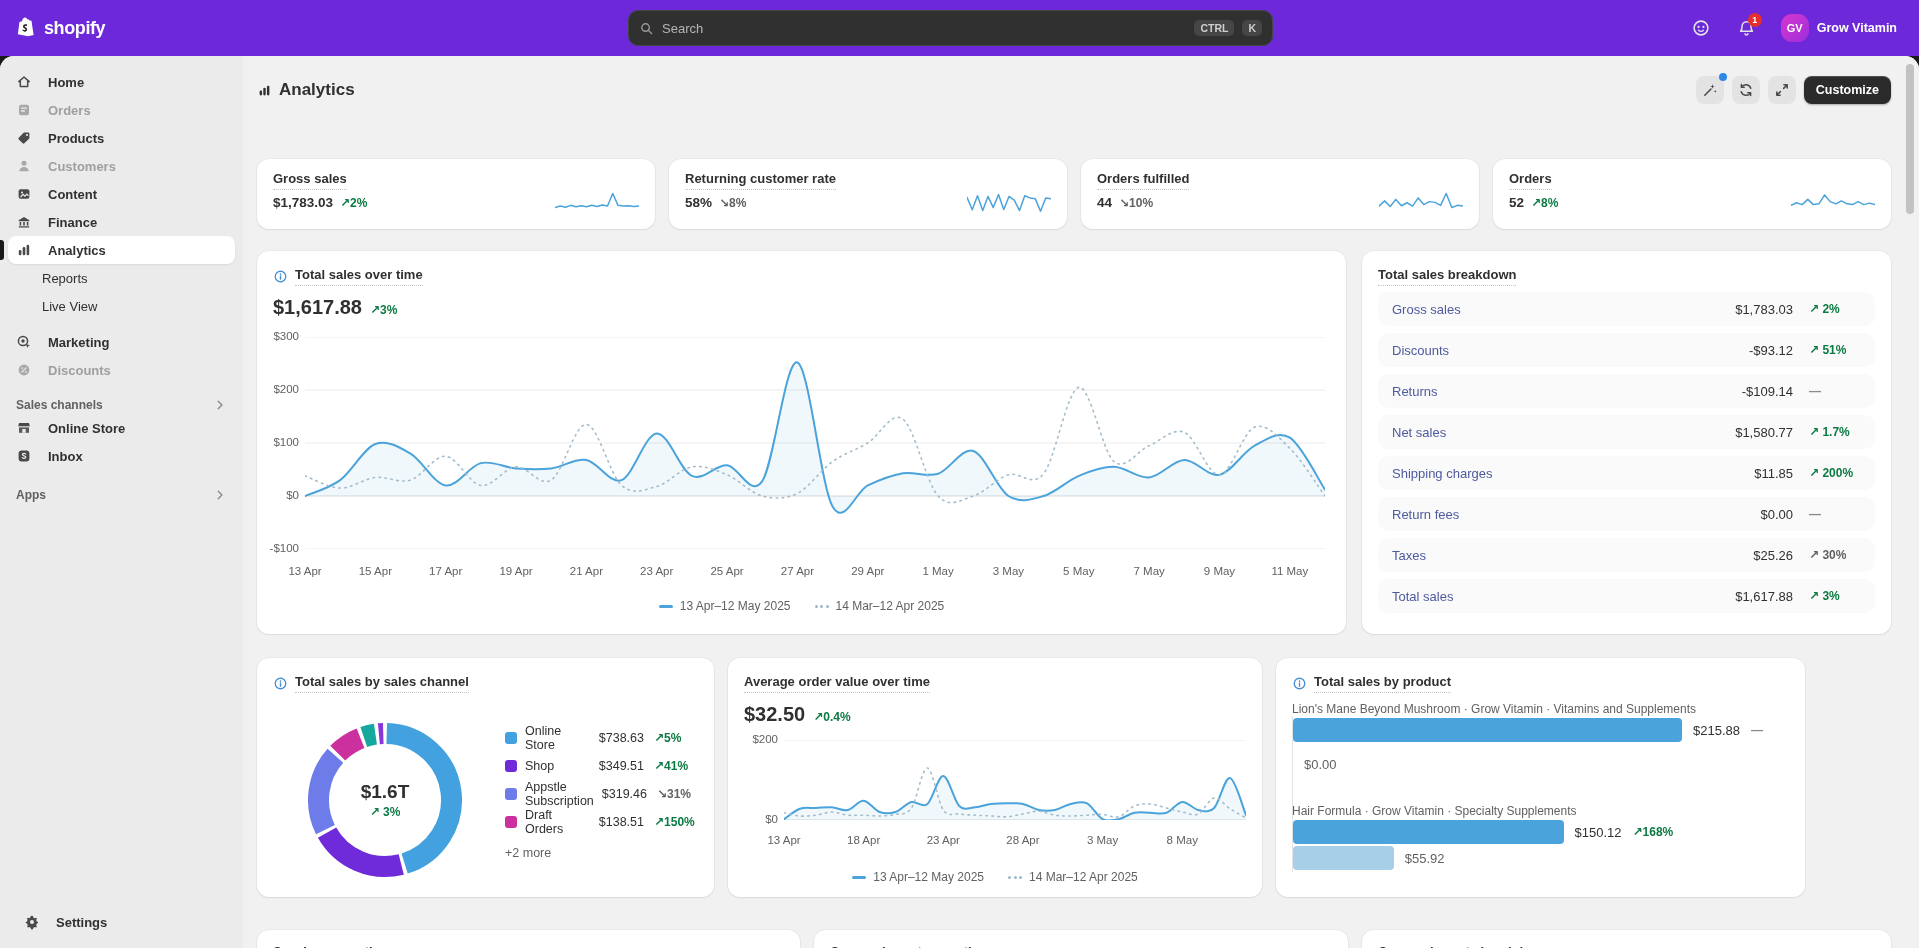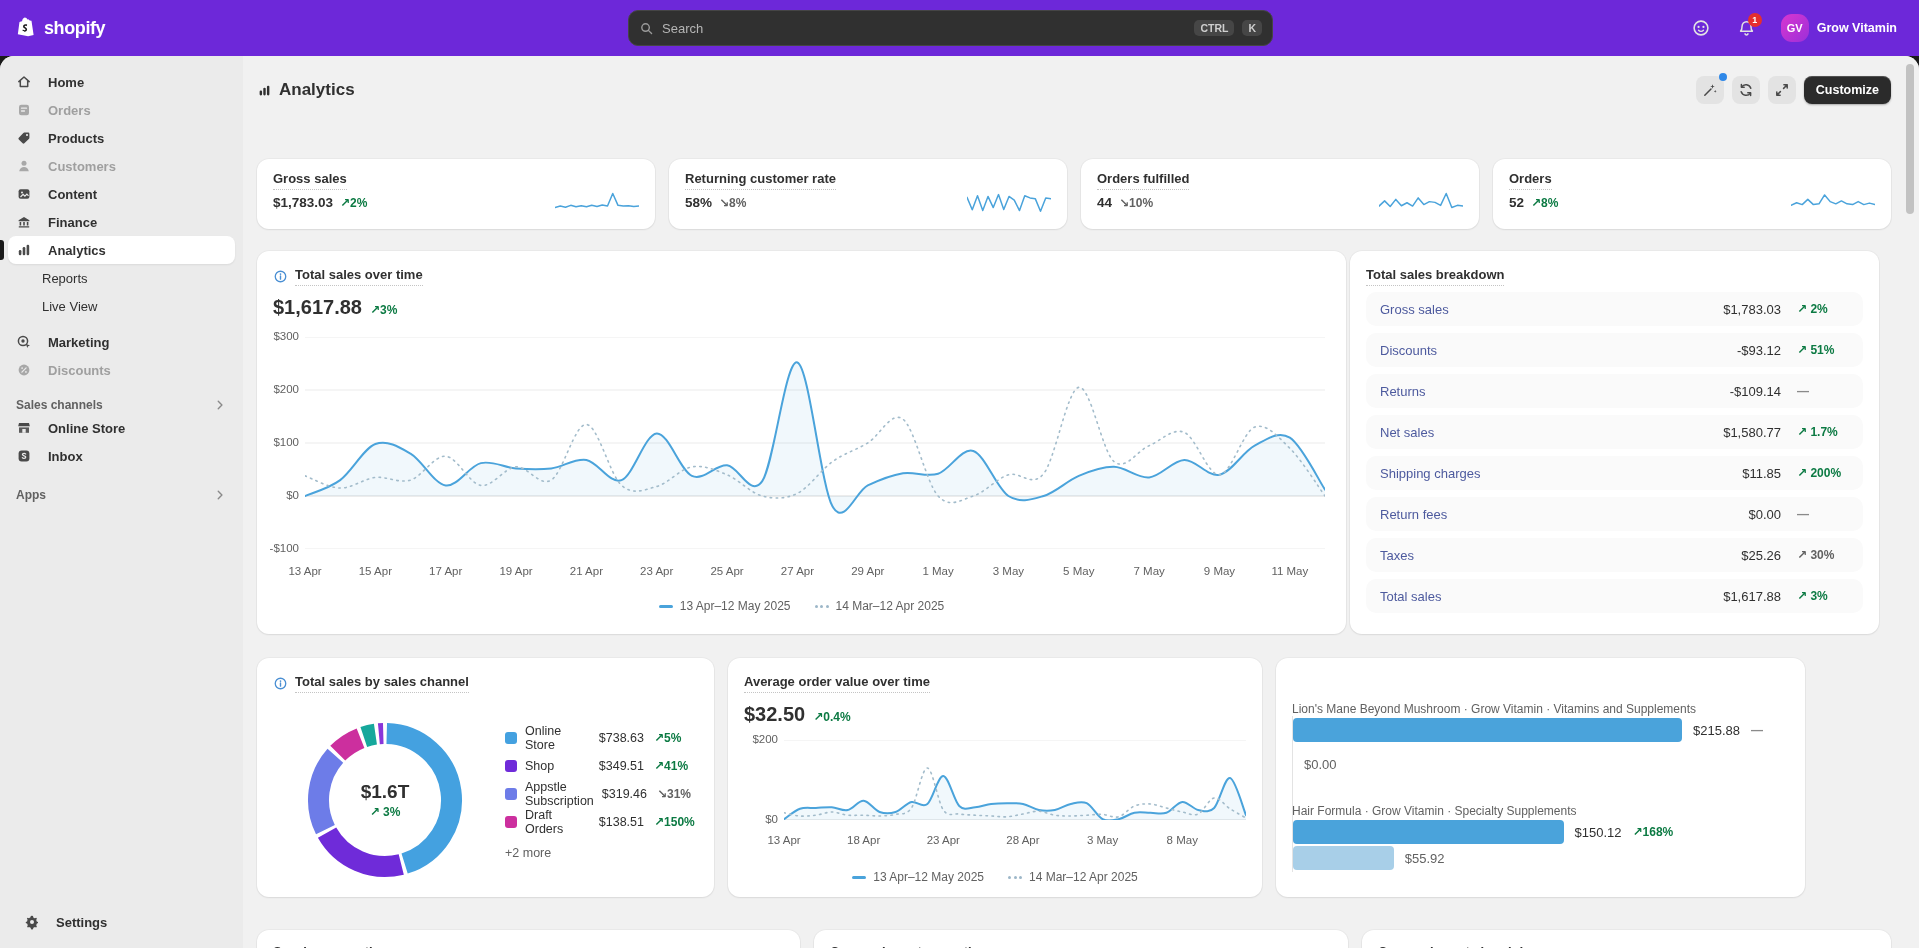--- a/index.html
+++ b/index.html
@@ -80,21 +80,21 @@
   .metrics-row { position:absolute; top:103px; left:14px; width:1634px; display:flex; gap:14px; }
   .metric-card { flex:1; height:70px; position:relative; padding:12px 16px; }
   .metric-row { display:flex; align-items:center; gap:7px; margin-top:9px; }
   .metric-value { font-size:13.5px; font-weight:700; }
   .change { font-size:12px; font-weight:650; }
   .change[data-tone="positive"] { color:#0c7a43; }
   .change[data-tone="neutral"] { color:#616161; }
   .change[data-tone="none"] { color:#8a8a8a; }
   .spark { position:absolute; right:16px; top:30px; }
 
-  .charts-row { position:absolute; top:195px; left:14px; width:1634px; display:flex; gap:4px; }
+  .charts-row { position:absolute; top:195px; left:14px; width:1634px; display:flex; gap:16px; }
   .main-chart-card { width:1089px; height:383px; position:relative; padding:16px; }
   .headline { display:flex; align-items:baseline; gap:8px; margin-top:10px; }
   .headline-value { font-size:20px; font-weight:700; }
   .plot-svg { position:absolute; left:48px; top:86px; }
   .ylabels { position:absolute; left:4px; width:38px; top:86px; }
   .ylabels span { position:absolute; right:0; font-size:11.5px; color:#616161; white-space:nowrap; }
   .xlabels { position:absolute; left:48px; width:1020px; top:314px; height:14px; }
   .xlabels span { position:absolute; transform:translateX(-50%); font-size:11.5px; color:#616161;
     white-space:nowrap; }
   .chart-legend { position:absolute; left:0; right:0; top:348px; display:flex; justify-content:center;
@@ -618,20 +618,28 @@
                 <i></i>
                 <i></i>
                 <i></i>
               </span>
             <span>14 Mar–12 Apr 2025</span>
           </span>
         </div>
       </div>
 
       <div class="card product-card">
+        <div class="title-row">
+          <span class="info-icon"><svg viewBox="0 0 16 16" width="15" height="15">
+                <circle cx="8" cy="8" r="5.6" fill="none" stroke="#4a8fd3" stroke-width="1.4"></circle>
+                <circle cx="8" cy="5.4" r=".9" fill="#4a8fd3"></circle>
+                <path d="M8 7.4v3.4" stroke="#4a8fd3" stroke-width="1.5" stroke-linecap="round"></path>
+              </svg></span>
+          <span class="card-title">Total sales by product</span>
+        </div>
         <div class="bars-axis"></div>
         <div class="prod-label" style="top:44px;">Lion's Mane Beyond Mushroom · Grow Vitamin · Vitamins and Supplements</div>
         <div class="bar-row" style="top:60px;">
           <div class="bar" style="width: 389px;"></div>
           <span class="bar-val">$215.88</span>
           <span class="change" data-tone="none">—</span>
         </div>
         <div class="bar-row" style="top:94px;">
           <div class="bar prev" style="width: 0px;"></div>
           <span class="bar-val muted">$0.00</span>

